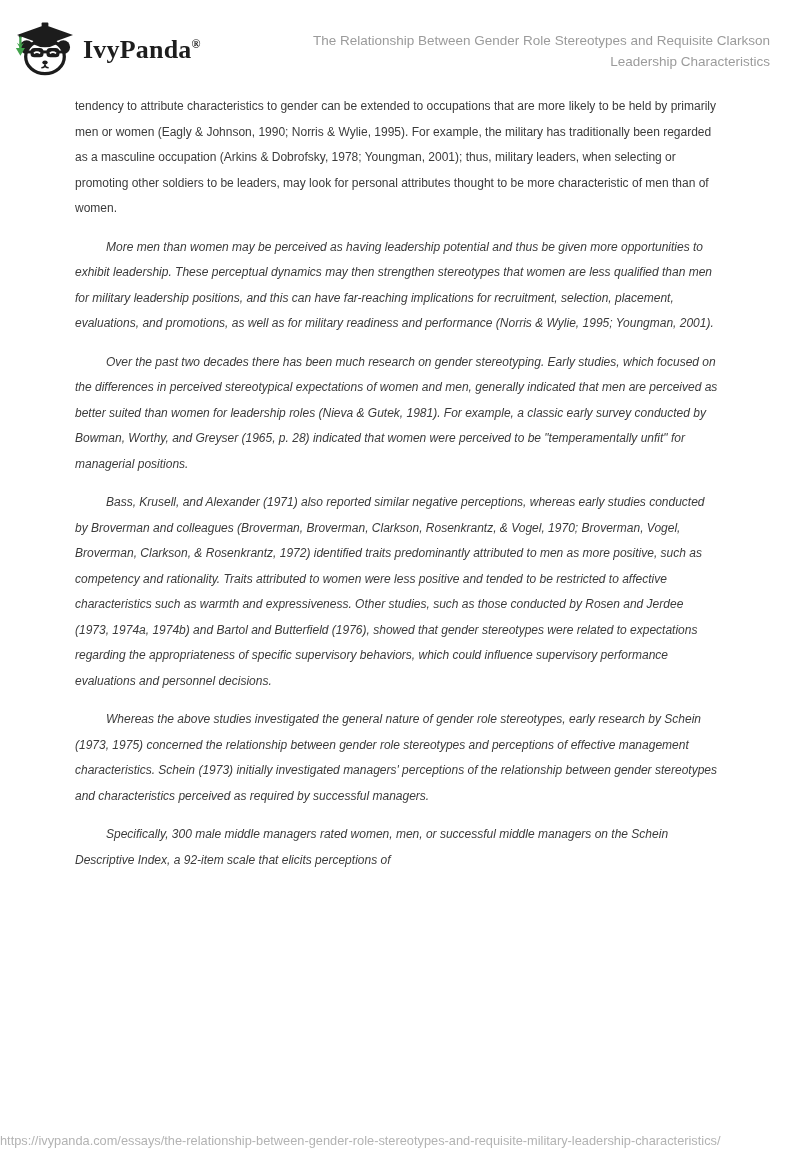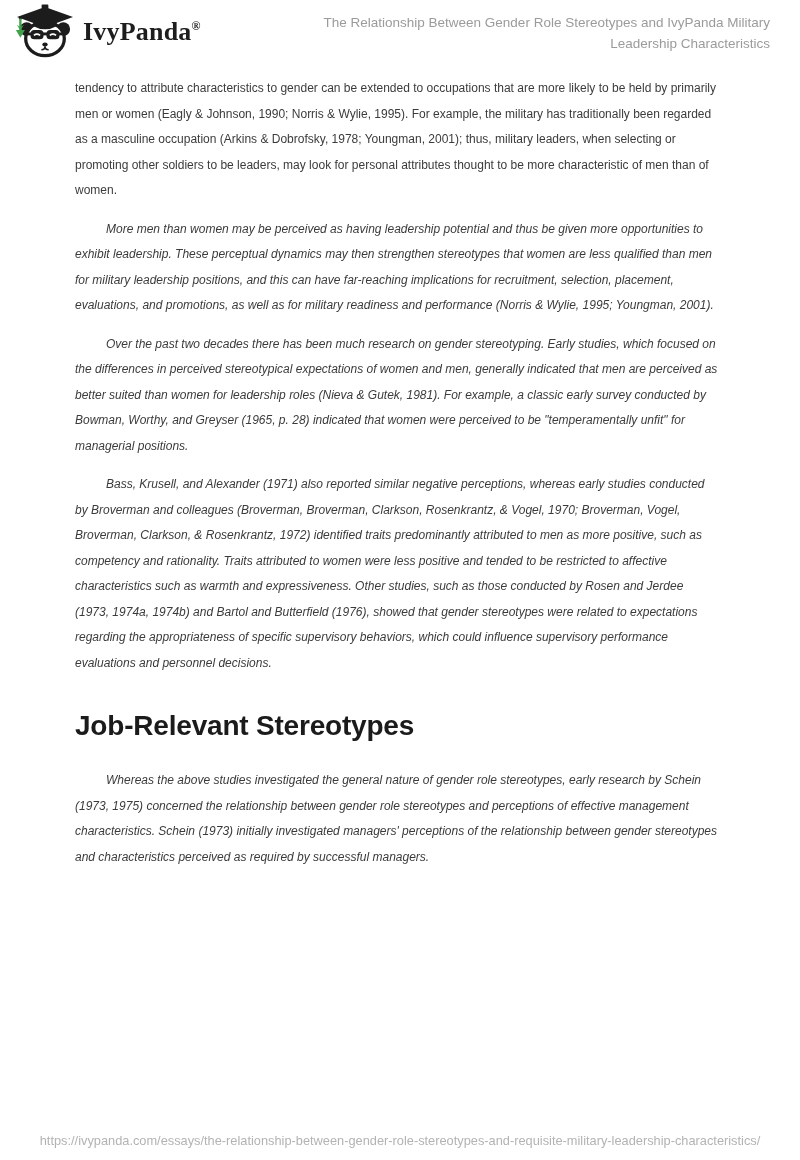--- a/index.html
+++ b/index.html
@@ -9,21 +9,21 @@
     width: 800px;
     height: 1160px;
     background: #ffffff;
     overflow: hidden;
     font-family: "Liberation Sans", sans-serif;
   }
   .header {
     display: flex;
     justify-content: space-between;
     align-items: flex-start;
-    padding: 4px 30px 0 14px;
+    padding: 22px 30px 0 14px;
   }
   .brand { display: flex; align-items: center; gap: 7px; }
   .brand-logo { display: block; }
   .brand-name {
     font-family: "Liberation Serif", serif;
     font-weight: 700;
     font-size: 26px;
     color: #1d1d1d;
     letter-spacing: 0.2px;
     white-space: nowrap;
@@ -51,21 +51,21 @@
     font-weight: 700;
     color: #1b1b1b;
     margin: 32px 0 24px 0;
     letter-spacing: -0.2px;
   }
   .footer {
     position: absolute;
     left: 0;
     right: 0;
     bottom: 12px;
-    text-align: center;
+    text-align: left;
     font-size: 12.8px;
     color: #b3b3b3;
     white-space: nowrap;
   }
 </style>
 </head>
 <body>
 
 <div class="page">
 
@@ -93,29 +93,29 @@
         <polygon points="32,3 61,13.5 32,24 3,13.5" fill="#1c1c1c"></polygon>
         <rect x="28.5" y="0.5" width="7" height="4.5" rx="1" fill="#1c1c1c"></rect>
 
         <circle cx="6.5" cy="14.5" r="1.8" fill="#1c1c1c"></circle>
         <path d="M6.5 15 v13" stroke="#42a24c" stroke-width="2.4"></path>
         <polygon points="1.8,27 11.2,27 6.5,35" fill="#42a24c"></polygon>
         <polygon points="2.8,21.5 6.5,27.5 10.2,21.5 6.5,24" fill="#42a24c"></polygon>
       </svg>
       <div class="brand-name"><span>IvyPanda</span><sup>®</sup></div>
     </div>
-    <div class="doc-title">The Relationship Between Gender Role Stereotypes and IvyPanda Military Leadership Characteristics</div>
+    <div class="doc-title">The Relationship Between Gender Role Stereotypes and Requisite Clarkson Leadership Characteristics</div>
   </div>
 
   <div class="content">
     <p>tendency to attribute characteristics to gender can be extended to occupations that are more likely to be held by primarily men or women (Eagly &amp; Johnson, 1990; Norris &amp; Wylie, 1995). For example, the military has traditionally been regarded as a masculine occupation (Arkins &amp; Dobrofsky, 1978; Youngman, 2001); thus, military leaders, when selecting or promoting other soldiers to be leaders, may look for personal attributes thought to be more characteristic of men than of women.</p>
     <p class="indent">More men than women may be perceived as having leadership potential and thus be given more opportunities to exhibit leadership. These perceptual dynamics may then strengthen stereotypes that women are less qualified than men for military leadership positions, and this can have far-reaching implications for recruitment, selection, placement, evaluations, and promotions, as well as for military readiness and performance (Norris &amp; Wylie, 1995; Youngman, 2001).</p>
     <p class="indent">Over the past two decades there has been much research on gender stereotyping. Early studies, which focused on the differences in perceived stereotypical expectations of women and men, generally indicated that men are perceived as better suited than women for leadership roles (Nieva &amp; Gutek, 1981). For example, a classic early survey conducted by Bowman, Worthy, and Greyser (1965, p. 28) indicated that women were perceived to be "temperamentally unfit" for managerial positions.</p>
     <p class="indent">Bass, Krusell, and Alexander (1971) also reported similar negative perceptions, whereas early studies conducted by Broverman and colleagues (Broverman, Broverman, Clarkson, Rosenkrantz, &amp; Vogel, 1970; Broverman, Vogel, Broverman, Clarkson, &amp; Rosenkrantz, 1972) identified traits predominantly attributed to men as more positive, such as competency and rationality. Traits attributed to women were less positive and tended to be restricted to affective characteristics such as warmth and expressiveness. Other studies, such as those conducted by Rosen and Jerdee (1973, 1974a, 1974b) and Bartol and Butterfield (1976), showed that gender stereotypes were related to expectations regarding the appropriateness of specific supervisory behaviors, which could influence supervisory performance evaluations and personnel decisions.</p>
-    <h2>Job-Relevant Stereotypes</h2>
     <p class="indent">Whereas the above studies investigated the general nature of gender role stereotypes, early research by Schein (1973, 1975) concerned the relationship between gender role stereotypes and perceptions of effective management characteristics. Schein (1973) initially investigated managers' perceptions of the relationship between gender stereotypes and characteristics perceived as required by successful managers.</p>
+    <p class="indent">Specifically, 300 male middle managers rated women, men, or successful middle managers on the Schein Descriptive Index, a 92-item scale that elicits perceptions of</p>
   </div>
 
   <div class="footer">
     <span>https://ivypanda.com/essays/the-relationship-between-gender-role-stereotypes-and-requisite-military-leadership-characteristics/</span>
   </div>
 
 </div>
 
 </body></html>

